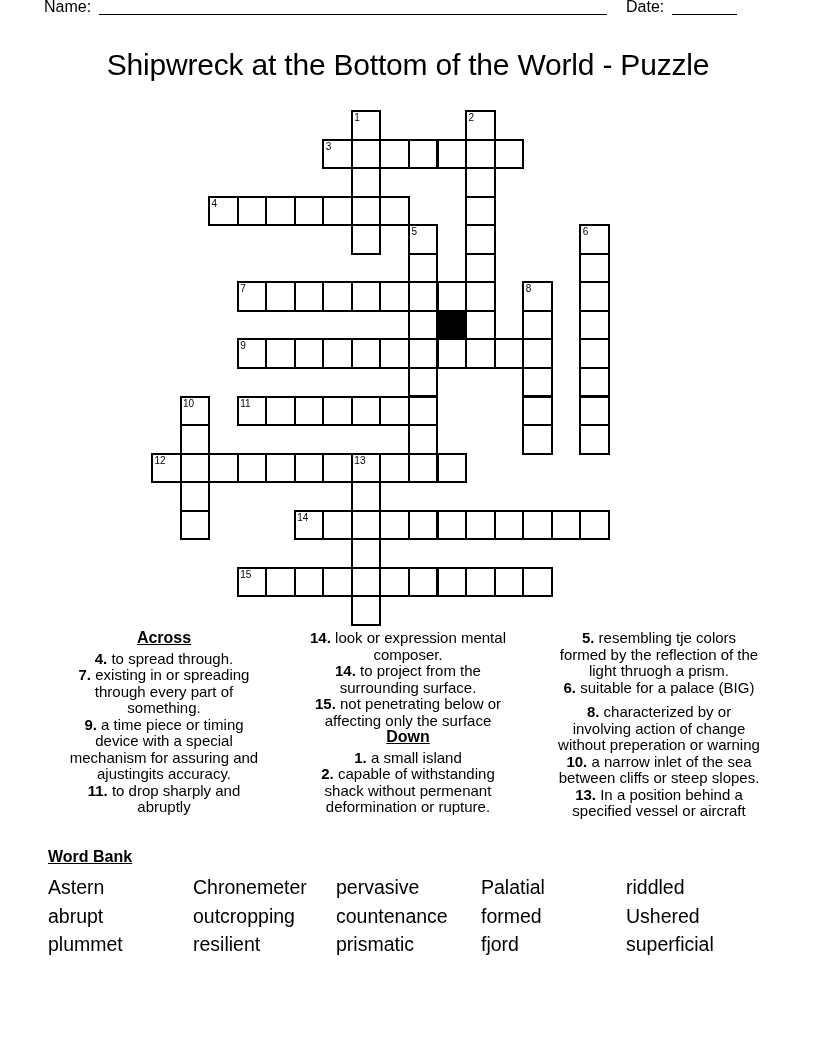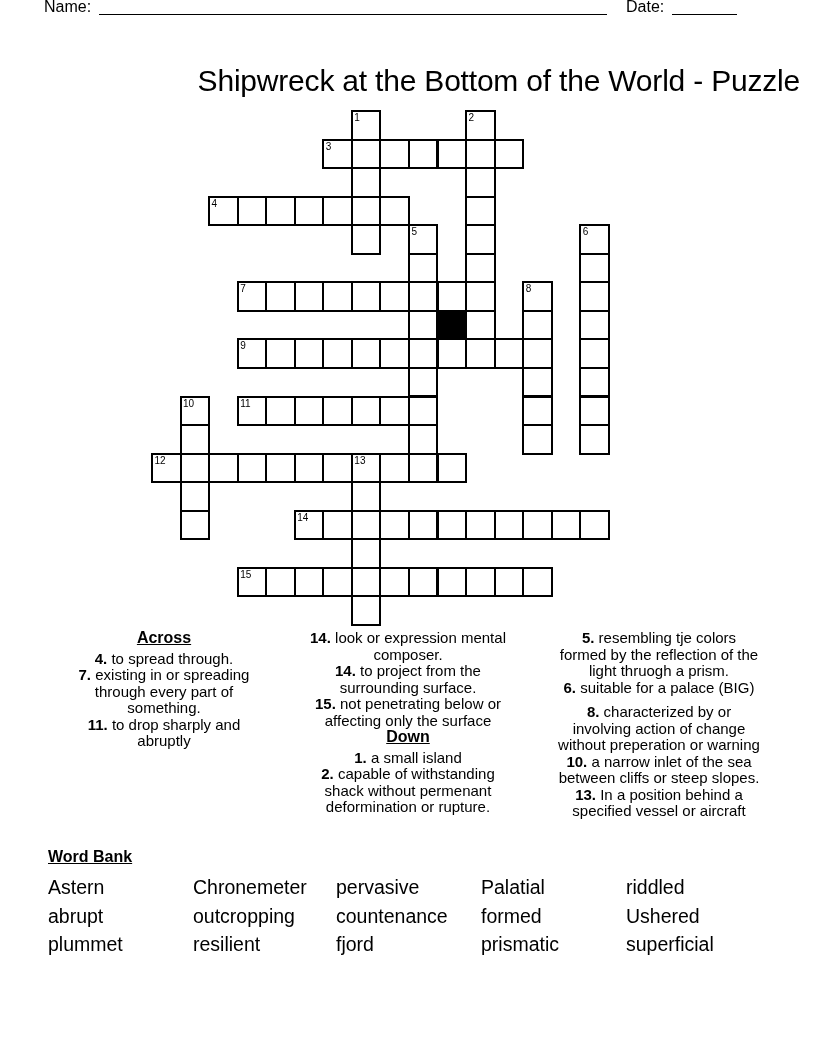--- a/index.html
+++ b/index.html
@@ -30,26 +30,26 @@
     top: 0;
   }
   #name-line { left: 99px;  width: 508px; }
   #date-line { left: 672px; width: 65px; }
 
   
   .title {
     position: absolute;
     left: 0; right: 0;
     top: 45px;
-    text-align: right;
+    text-align: center;
     font-size: 30px;
     line-height: 40px;
     font-weight: 400;
     letter-spacing: -0.2px;
-    margin: 16px;
+    margin: 0;
   }
 
   
   .grid {
     position: absolute;
     left: 151px;
     top: 110px;
     width: 459px;
     height: 516px;
   }
@@ -267,20 +267,24 @@
       <div class="cellnum" style="left: 142.75px; top: 399.7px;">14</div>
       <div class="cellnum" style="left: 85.65px; top: 456.8px;">15</div>
     </div>
 
   <div class="cluecol" id="clue-col-1">
       <div class="clue-heading">Across</div>
       <p class="clue"><span class="num">4.</span> <span class="txt">to spread through.</span></p>
       <p class="clue"><span class="num">7.</span> <span class="txt">existing in or spreading
 through every part of
 something.</span></p>
+      <p class="clue"><span class="num">9.</span> <span class="txt">a time piece or timing
+device with a special
+mechanism for assuring and
+ajustingits accuracy.</span></p>
       <p class="clue"><span class="num">11.</span> <span class="txt">to drop sharply and
 abruptly</span></p>
     </div>
   <div class="cluecol" id="clue-col-2">
       <p class="clue"><span class="num">14.</span> <span class="txt">look or expression mental
 composer.</span></p>
       <p class="clue"><span class="num">14.</span> <span class="txt">to project from the
 surrounding surface.</span></p>
       <p class="clue"><span class="num">15.</span> <span class="txt">not penetrating below or
 affecting only the surface</span></p>
@@ -311,18 +315,18 @@
       <div>pervasive</div>
       <div>Palatial</div>
       <div>riddled</div>
       <div>abrupt</div>
       <div>outcropping</div>
       <div>countenance</div>
       <div>formed</div>
       <div>Ushered</div>
       <div>plummet</div>
       <div>resilient</div>
+      <div>prismatic</div>
       <div>fjord</div>
-      <div>prismatic</div>
       <div>superficial</div>
     </div>
 
 </div>
 
 </body></html>

